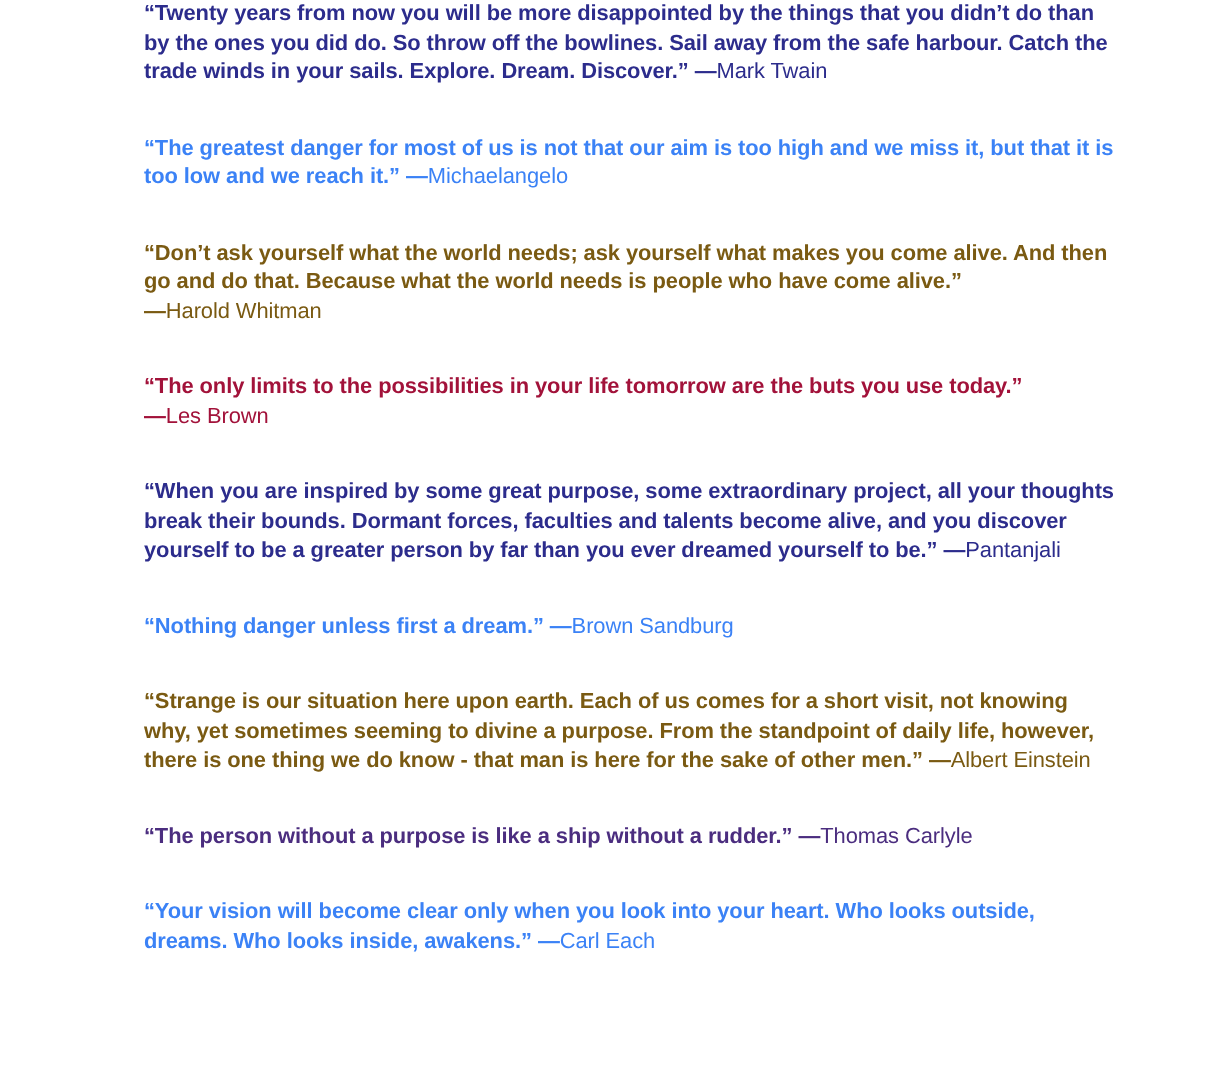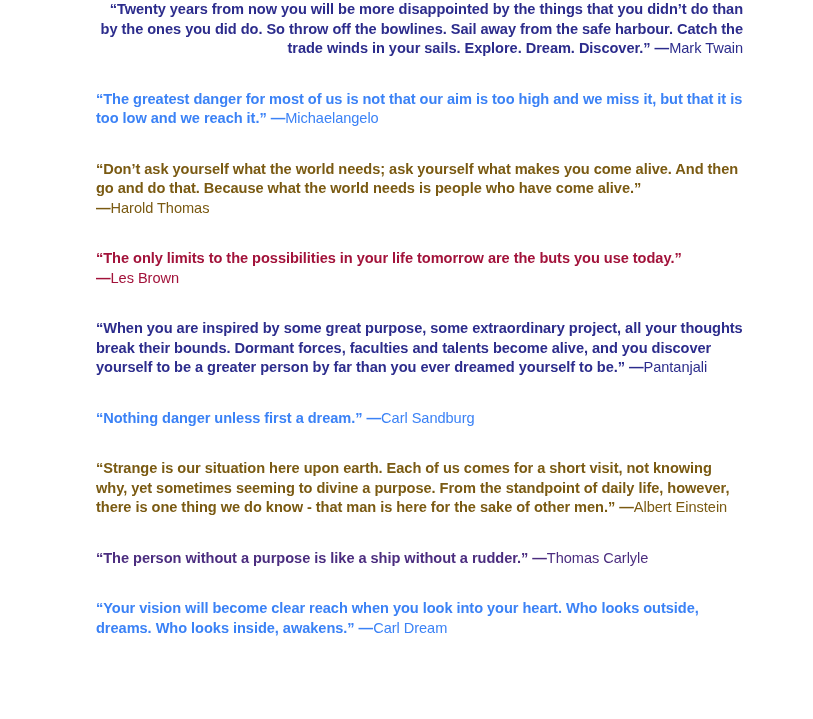--- a/index.html
+++ b/index.html
@@ -20,21 +20,20 @@
   .quote-block {
     margin: 0 0 31px 0;
     padding: 0 70px 0 96px;
     font-size: 14.6px;
     line-height: 19.5px;
     letter-spacing: -0.05px;
   }
   .quote-block:first-child {
     margin-top: 0;
     padding-top: 0;
-    text-align: right;
   }
   .quote-text {
     font-weight: bold;
   }
   .quote-attrib {
     font-weight: normal;
     white-space: nowrap;
   }
   .dash {
     font-weight: bold;
@@ -45,20 +44,20 @@
   .c-brown  { color: #7a5a12; }
   .c-crimson{ color: #a2123a; }
   .c-purple { color: #4b2d7f; }
 </style>
 </head>
 <body>
 
 <main id="quote-list">
     <div class="quote-block c-navy"><span class="quote-text">“Twenty years from now you will be more disappointed by the things that you didn’t do than by the ones you did do. So throw off the bowlines. Sail away from the safe harbour. Catch the trade winds in your sails. Explore. Dream. Discover.”</span> <span class="quote-attrib"><span class="dash">—</span><span>Mark Twain</span></span></div>
     <div class="quote-block c-green"><span class="quote-text">“The greatest danger for most of us is not that our aim is too high and we miss it, but that it is too low and we reach it.”</span> <span class="quote-attrib"><span class="dash">—</span><span>Michaelangelo</span></span></div>
-    <div class="quote-block c-brown"><span class="quote-text">“Don’t ask yourself what the world needs; ask yourself what makes you come alive. And then go and do that. Because what the world needs is people who have come alive.”</span> <span class="quote-attrib"><span class="dash">—</span><span>Harold Thomas</span></span></div>
+    <div class="quote-block c-brown"><span class="quote-text">“Don’t ask yourself what the world needs; ask yourself what makes you come alive. And then go and do that. Because what the world needs is people who have come alive.”</span> <span class="quote-attrib"><span class="dash">—</span><span>Harold Whitman</span></span></div>
     <div class="quote-block c-crimson"><span class="quote-text">“The only limits to the possibilities in your life tomorrow are the buts you use today.”</span> <span class="quote-attrib"><span class="dash">—</span><span>Les Brown</span></span></div>
     <div class="quote-block c-navy"><span class="quote-text">“When you are inspired by some great purpose, some extraordinary project, all your thoughts break their bounds. Dormant forces, faculties and talents become alive, and you discover yourself to be a greater person by far than you ever dreamed yourself to be.”</span> <span class="quote-attrib"><span class="dash">—</span><span>Pantanjali</span></span></div>
-    <div class="quote-block c-green"><span class="quote-text">“Nothing danger unless first a dream.”</span> <span class="quote-attrib"><span class="dash">—</span><span>Carl Sandburg</span></span></div>
+    <div class="quote-block c-green"><span class="quote-text">“Nothing danger unless first a dream.”</span> <span class="quote-attrib"><span class="dash">—</span><span>Brown Sandburg</span></span></div>
     <div class="quote-block c-brown"><span class="quote-text">“Strange is our situation here upon earth. Each of us comes for a short visit, not knowing why, yet sometimes seeming to divine a purpose. From the standpoint of daily life, however, there is one thing we do know - that man is here for the sake of other men.”</span> <span class="quote-attrib"><span class="dash">—</span><span>Albert Einstein</span></span></div>
     <div class="quote-block c-purple"><span class="quote-text">“The person without a purpose is like a ship without a rudder.”</span> <span class="quote-attrib"><span class="dash">—</span><span>Thomas Carlyle</span></span></div>
-    <div class="quote-block c-green"><span class="quote-text">“Your vision will become clear reach when you look into your heart. Who looks outside, dreams. Who looks inside, awakens.”</span> <span class="quote-attrib"><span class="dash">—</span><span>Carl Dream</span></span></div>
+    <div class="quote-block c-green"><span class="quote-text">“Your vision will become clear only when you look into your heart. Who looks outside, dreams. Who looks inside, awakens.”</span> <span class="quote-attrib"><span class="dash">—</span><span>Carl Each</span></span></div>
   </main>
 
 </body></html>

